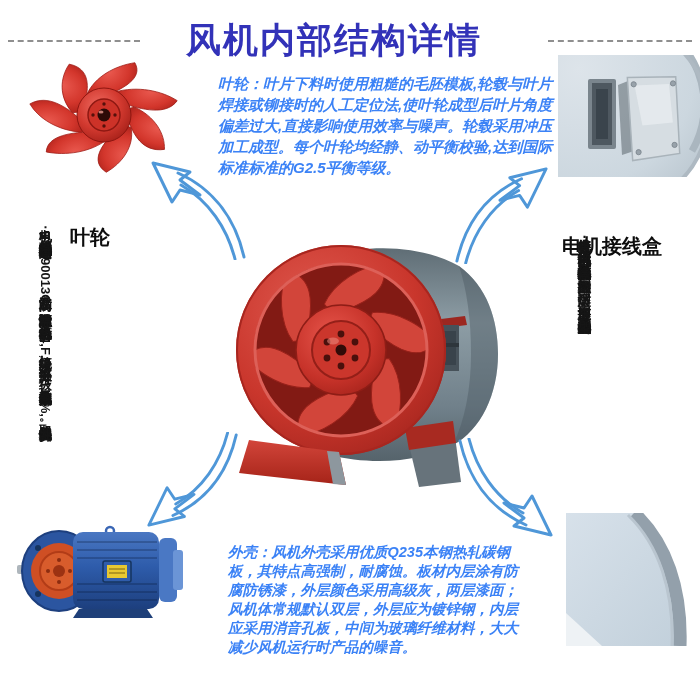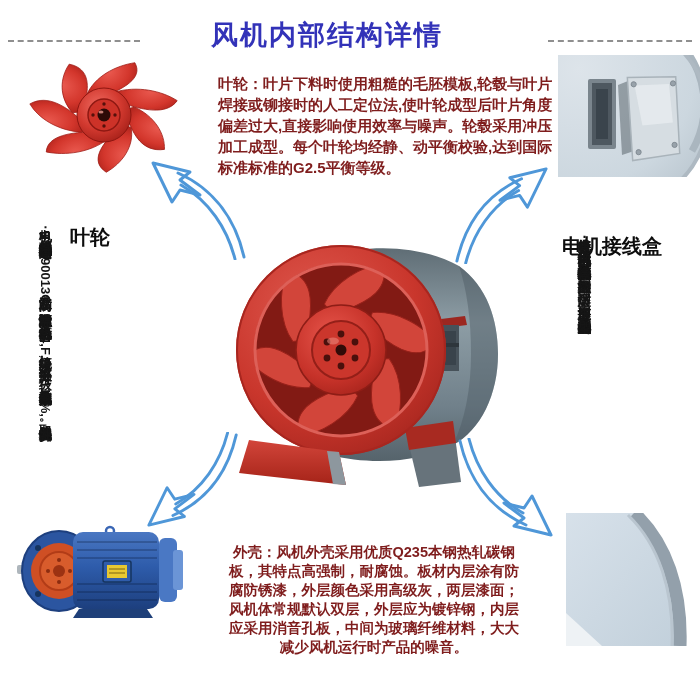--- a/index.html
+++ b/index.html
@@ -1,23 +1,23 @@
 <!DOCTYPE html>
 <html><head>
 <meta charset="utf-8">
 <style>
   html,body{margin:0;padding:0;background:#fff;}
   .canvas{position:relative;width:700px;height:700px;background:#ffffff;overflow:hidden;
           font-family:"Liberation Sans","DejaVu Sans",sans-serif;}
   .dash-line{position:absolute;height:0;border-top:2px dashed #8f8f8f;}
-  .page-title{position:absolute;top:17px;left:9px;width:636px;text-align:center;
-              font-size:27px;font-weight:bold;letter-spacing:2px;color:#3232b8;}
-  .desc{position:absolute;font-weight:bold;color:#7f1d1d;}
+  .page-title{position:absolute;top:17px;left:16px;width:636px;text-align:center;
+              font-size:35px;font-weight:bold;letter-spacing:2px;color:#3232b8;}
+  .desc{position:absolute;font-weight:bold;color:#3b82f6;font-style:italic;}
   .desc.h{line-height:21px;font-size:15px;}
-  .desc.h2{line-height:19px;font-size:14.5px;text-align:center;}
+  .desc.h2{line-height:19px;font-size:14.5px;}
   .vtext{writing-mode:vertical-lr;text-orientation:mixed;font-weight:bold;color:#151515;}
   .img-label{position:absolute;font-size:20px;font-weight:bold;color:#0d0d0d;text-align:center;margin-top:44px;}
   .abs{position:absolute;}
   svg{display:block;}
 </style>
 </head>
 <body>
 
 <div class="canvas">
 

